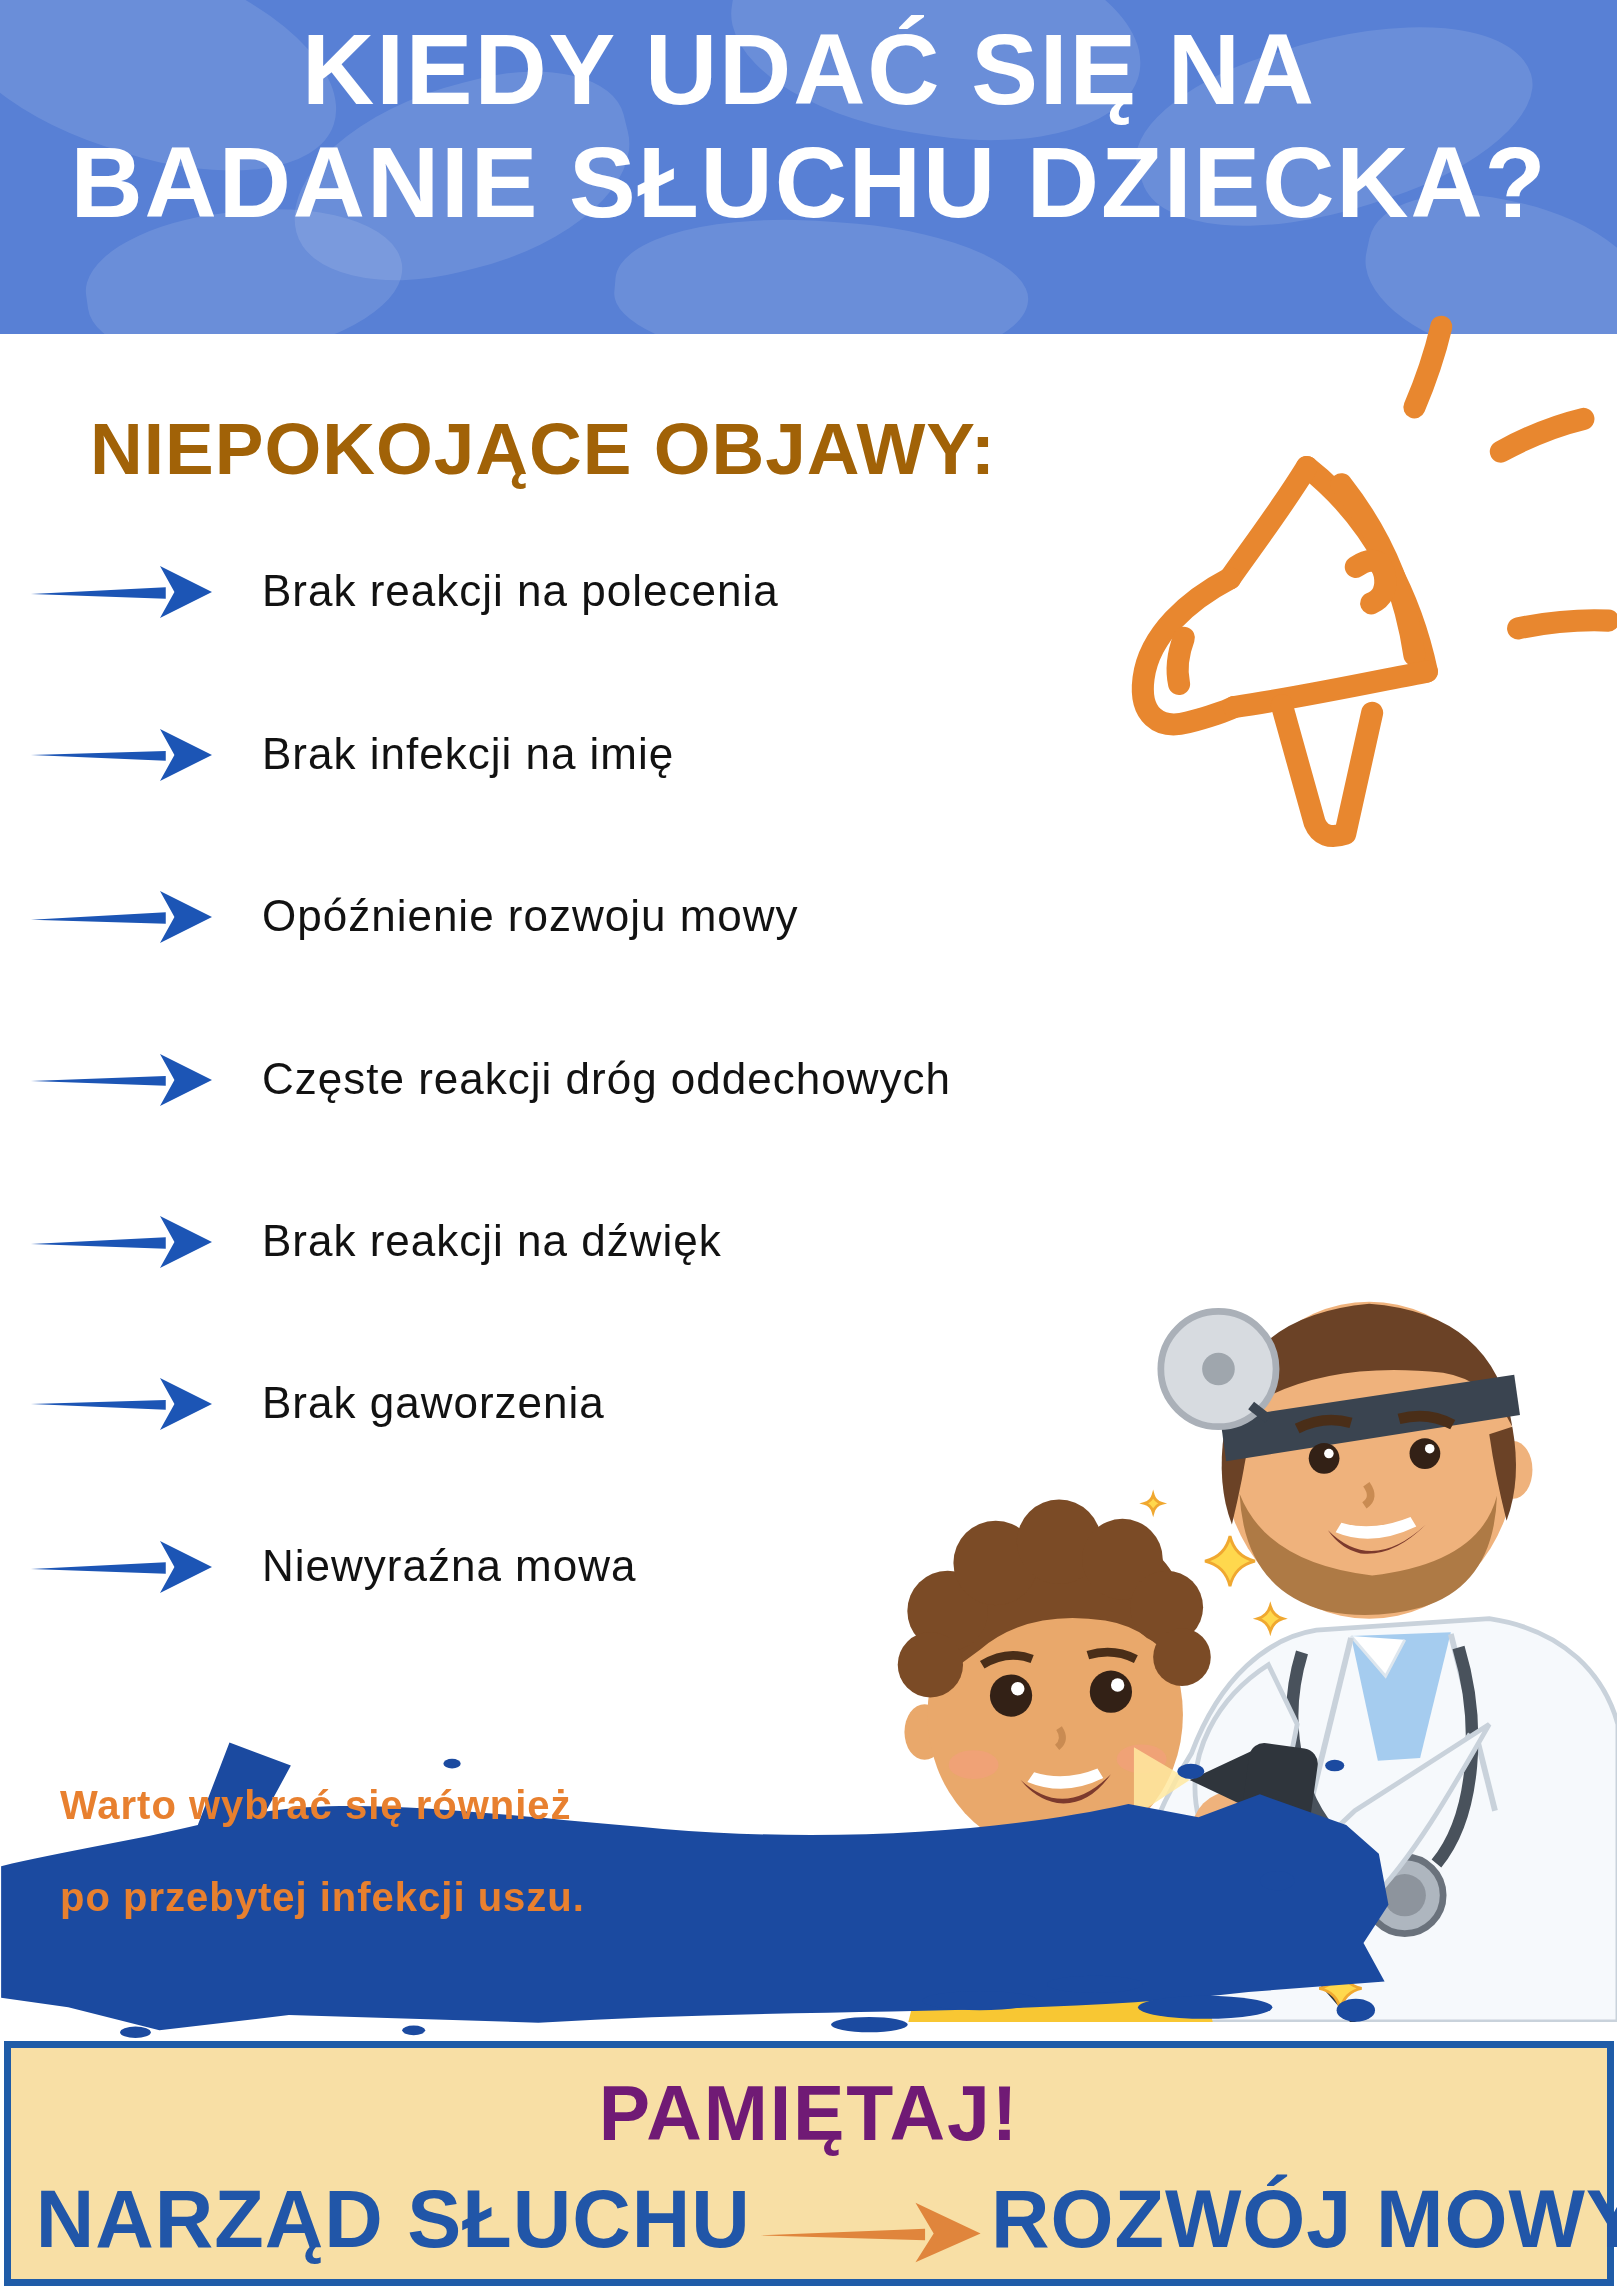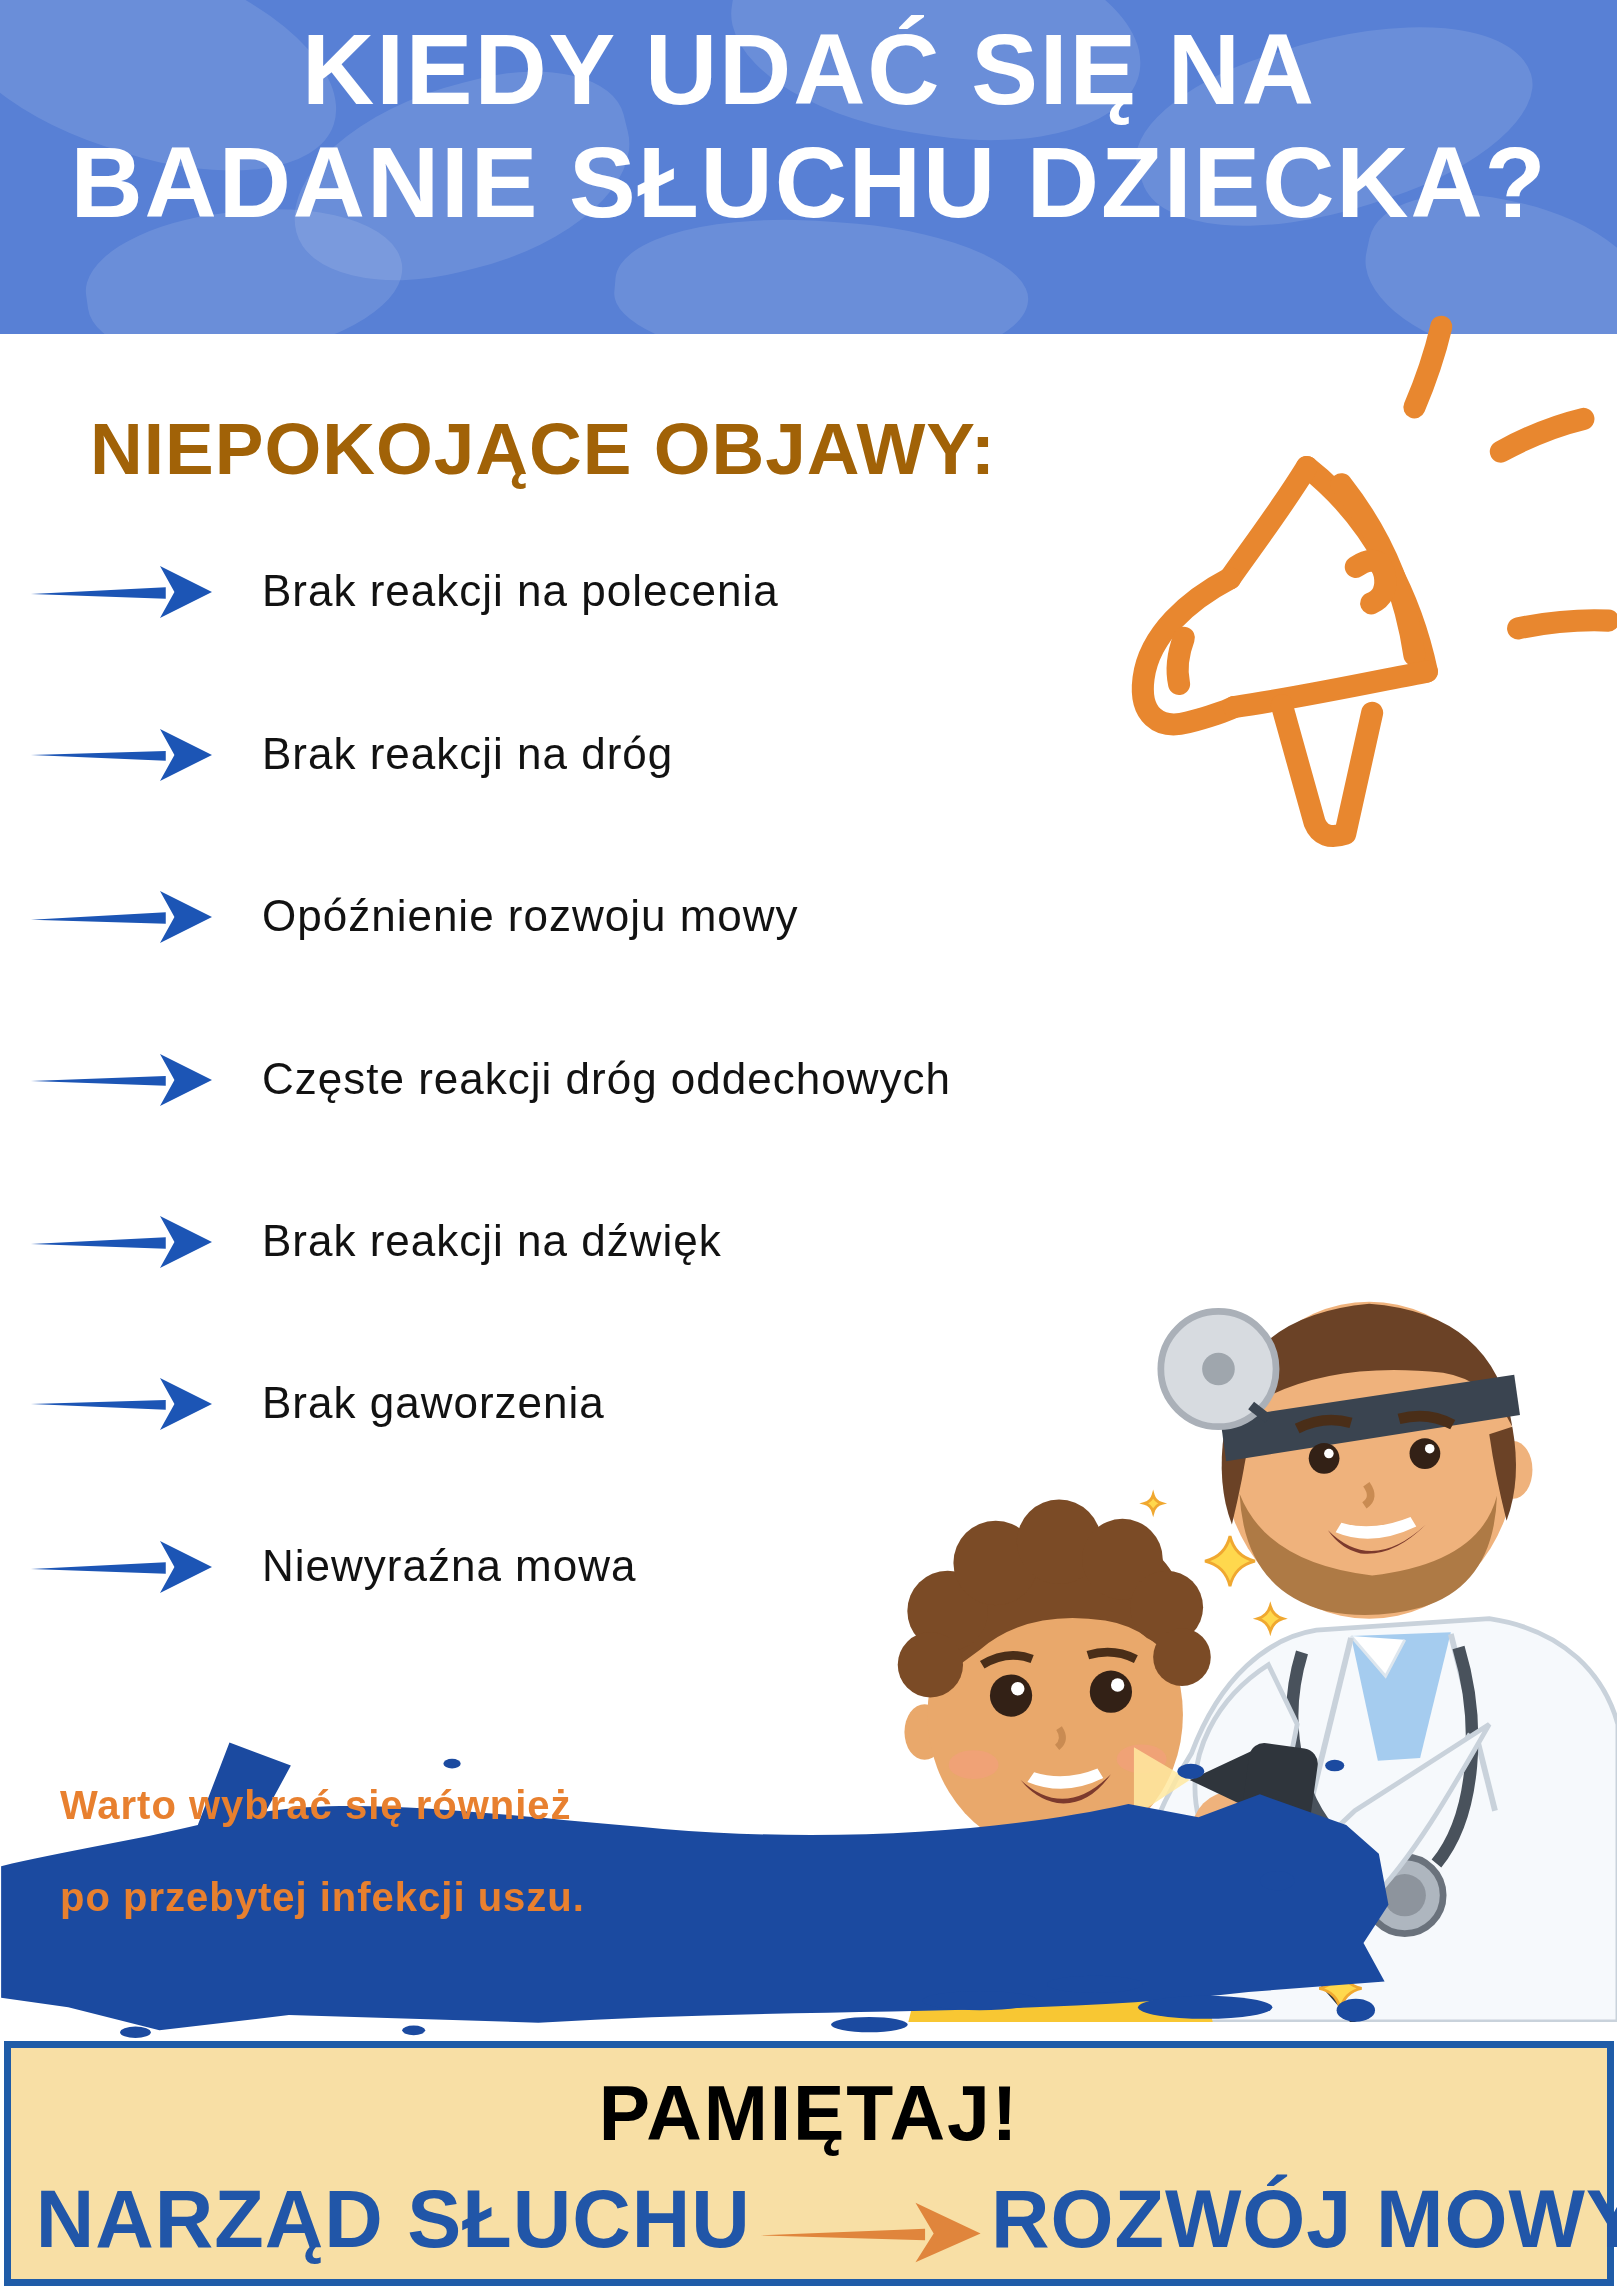--- a/index.html
+++ b/index.html
@@ -41,21 +41,21 @@
   .brush{position:absolute;left:0;top:1708px;width:1403px;height:331px;}
   .note-line{position:absolute;left:60px;color:#E8802F;font-weight:bold;font-size:40px;letter-spacing:1px;white-space:nowrap;}
   .note-1{top:1783px;}
   .note-2{top:1875px;}
   
   .footer{
     position:absolute;left:3.8px;right:3.8px;top:2041px;bottom:0;
     background:#F8DFA5;border:7.7px solid #1F5CA8;box-sizing:border-box;
   }
   .footer-title{
-    margin-top:21px;text-align:center;color:#000000;
+    margin-top:21px;text-align:center;color:#701a75;
     font-weight:bold;font-size:77px;letter-spacing:1.9px;
   }
   .footer-row{
     position:absolute;left:25px;right:25px;bottom:13.4px;
     display:flex;justify-content:space-between;align-items:flex-end;
   }
   .footer-word{color:#2156A8;font-weight:bold;font-size:81px;letter-spacing:1px;white-space:nowrap;}
   .footer-arrow{width:221px;height:67px;flex:0 0 auto;margin:0 9.6px;}
 </style>
 </head>
@@ -105,21 +105,21 @@
       <polygon points="2,33 142,26 142,38"></polygon>
         <path d="M190,31 L136,4 L151,31 L136,58 Z"></path>
     </svg>
     <span class="item-text">Brak reakcji na polecenia</span>
   </div>
   <div class="item" style="top:713px">
     <svg class="item-arrow" viewBox="0 0 190 60" fill="#1C55B5">
       <polygon points="2,31 142,27 142,37"></polygon>
         <path d="M190,31 L136,4 L151,31 L136,58 Z"></path>
     </svg>
-    <span class="item-text">Brak reakcji na dróg</span>
+    <span class="item-text">Brak infekcji na imię</span>
   </div>
   <div class="item" style="top:875px">
     <svg class="item-arrow" viewBox="0 0 190 60" fill="#1C55B5">
       <polygon points="2,34 142,26 142,38"></polygon>
         <path d="M190,31 L136,4 L151,31 L136,58 Z"></path>
     </svg>
     <span class="item-text">Opóźnienie rozwoju mowy</span>
   </div>
   <div class="item" style="top:1038px">
     <svg class="item-arrow" viewBox="0 0 190 60" fill="#1C55B5">

